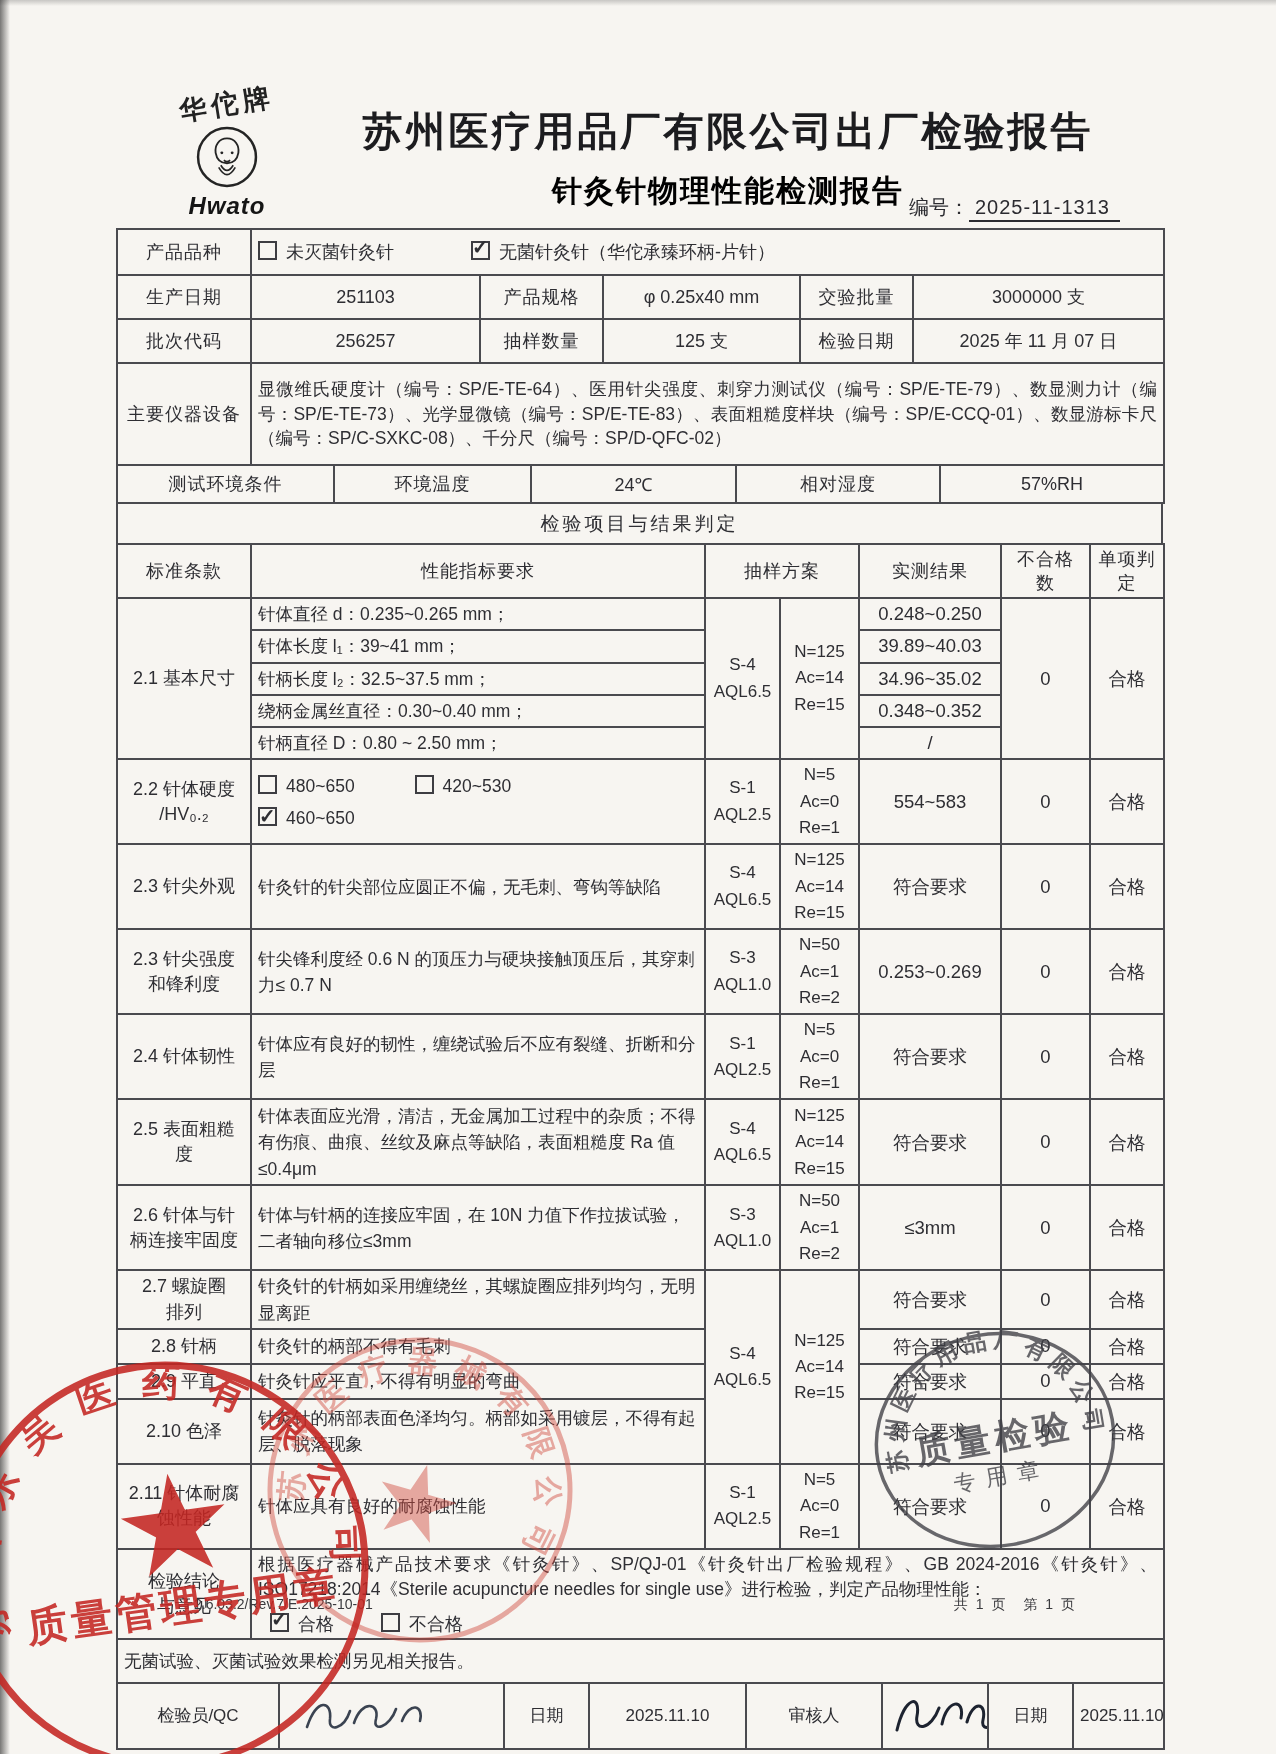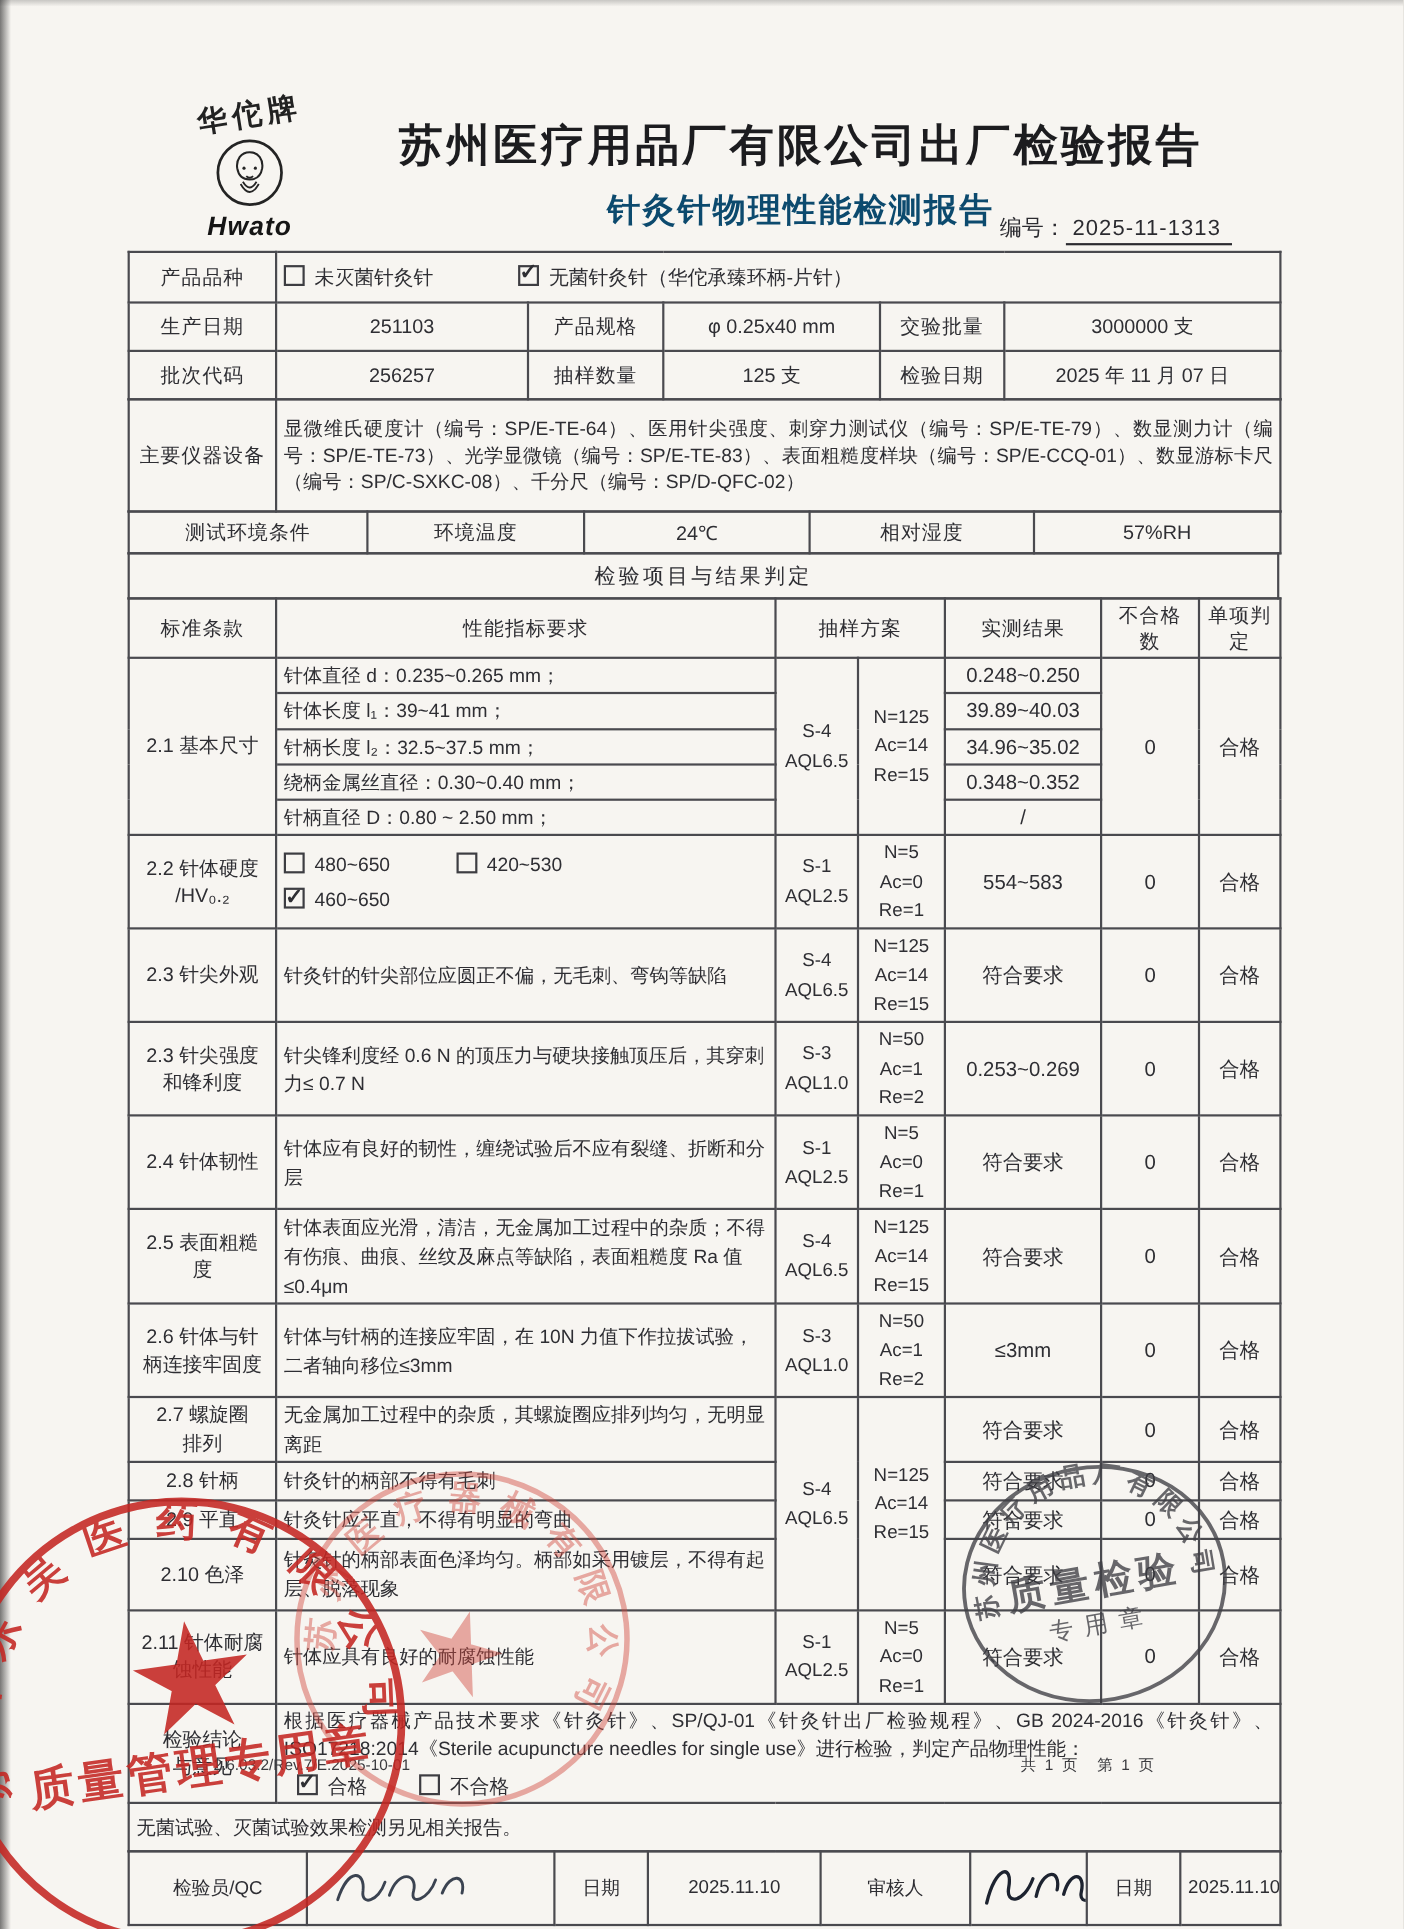--- a/index.html
+++ b/index.html
@@ -10,21 +10,21 @@
   .edge-top{position:absolute;left:0;top:0;width:100%;height:6px;
         background:linear-gradient(180deg,rgba(60,60,60,.25),rgba(60,60,60,0));z-index:5;}
 
   
   .logo{position:absolute;left:152px;top:86px;width:150px;text-align:center;}
   .logo-script{font-size:27px;font-weight:bold;transform:rotate(-9deg);letter-spacing:5px;color:#222;}
   .logo-face{width:62px;height:62px;margin-top:4px;}
   .logo-latin{font-size:24px;font-weight:bold;font-style:italic;color:#151515;margin-top:0px;letter-spacing:1px;}
   .titles{position:absolute;left:250px;right:70px;top:104px;text-align:center;}
   .title{font-size:40px;font-weight:bold;letter-spacing:3px;color:#1c1c1f;}
-  .subtitle{font-size:30px;font-weight:bold;letter-spacing:2px;color:#0c4a6e;margin-top:12px;}
+  .subtitle{font-size:30px;font-weight:bold;letter-spacing:2px;color:#000000;margin-top:12px;}
   .report-no{position:absolute;top:194px;right:156px;font-size:20px;color:#2b2b30;}
   .report-no .num{border-bottom:2px solid #2b2b30;padding:0 10px 2px 6px;letter-spacing:1px;}
 
   
   #sheet{position:absolute;left:116px;top:230px;width:1047px;}
   .tb{border-collapse:collapse;width:1047px;table-layout:fixed;margin-top:-2px;}
   .tb td{border:2px solid #4a4a4f;vertical-align:middle;padding:2px 6px;overflow:hidden;}
   .lbl{text-align:center;font-size:18px;letter-spacing:1px;}
   .val{text-align:center;font-size:18px;}
   .longtext{font-size:17.5px;line-height:1.42;text-align:justify;padding:6px 14px;}
@@ -43,21 +43,21 @@
   .concl-text{font-size:17.5px;line-height:1.45;text-align:justify;}
   .cbline{margin-top:9px;padding-left:12px;font-size:18px;}
   .notecell{font-size:17.5px;padding-left:108px;}
   .sg{font-size:17px;text-align:center;}
   .sigcell{text-align:center;padding:0;}
 
   
   .footer{position:absolute;left:116px;top:1596px;width:1047px;display:flex;
           justify-content:space-between;padding:0;font-size:14px;color:#3a3a3e;}
   .footer .l{margin-left:78px;}
-  .footer .r{margin-right:112px;letter-spacing:2px;}
+  .footer .r{margin-right:86px;letter-spacing:2px;}
 
   
   .stamp{position:absolute;pointer-events:none;z-index:10;}
 </style>
 </head>
 <body>
 
 <div id="page">
   <div class="edge-left"></div>
   <div class="edge-top"></div>
@@ -294,21 +294,21 @@
 Ac=1
 Re=2</td>
         <td class="res">≤3mm</td>
         <td class="res">0</td>
         <td class="res">合格</td>
       </tr>
 
       <tr>
         <td class="clause" style="height:52px">2.7 螺旋圈
 排列</td>
-        <td class="spec">无金属加工过程中的杂质，其螺旋圈应排列均匀，无明显离距</td>
+        <td class="spec">针灸针的针柄如采用缠绕丝，其螺旋圈应排列均匀，无明显离距</td>
         <td class="plan" rowspan="4">S-4
 AQL6.5</td>
         <td class="plan" rowspan="4">N=125
 Ac=14
 Re=15</td>
         <td class="res">符合要求</td>
         <td class="res">0</td>
         <td class="res">合格</td>
       </tr>
       <tr>

